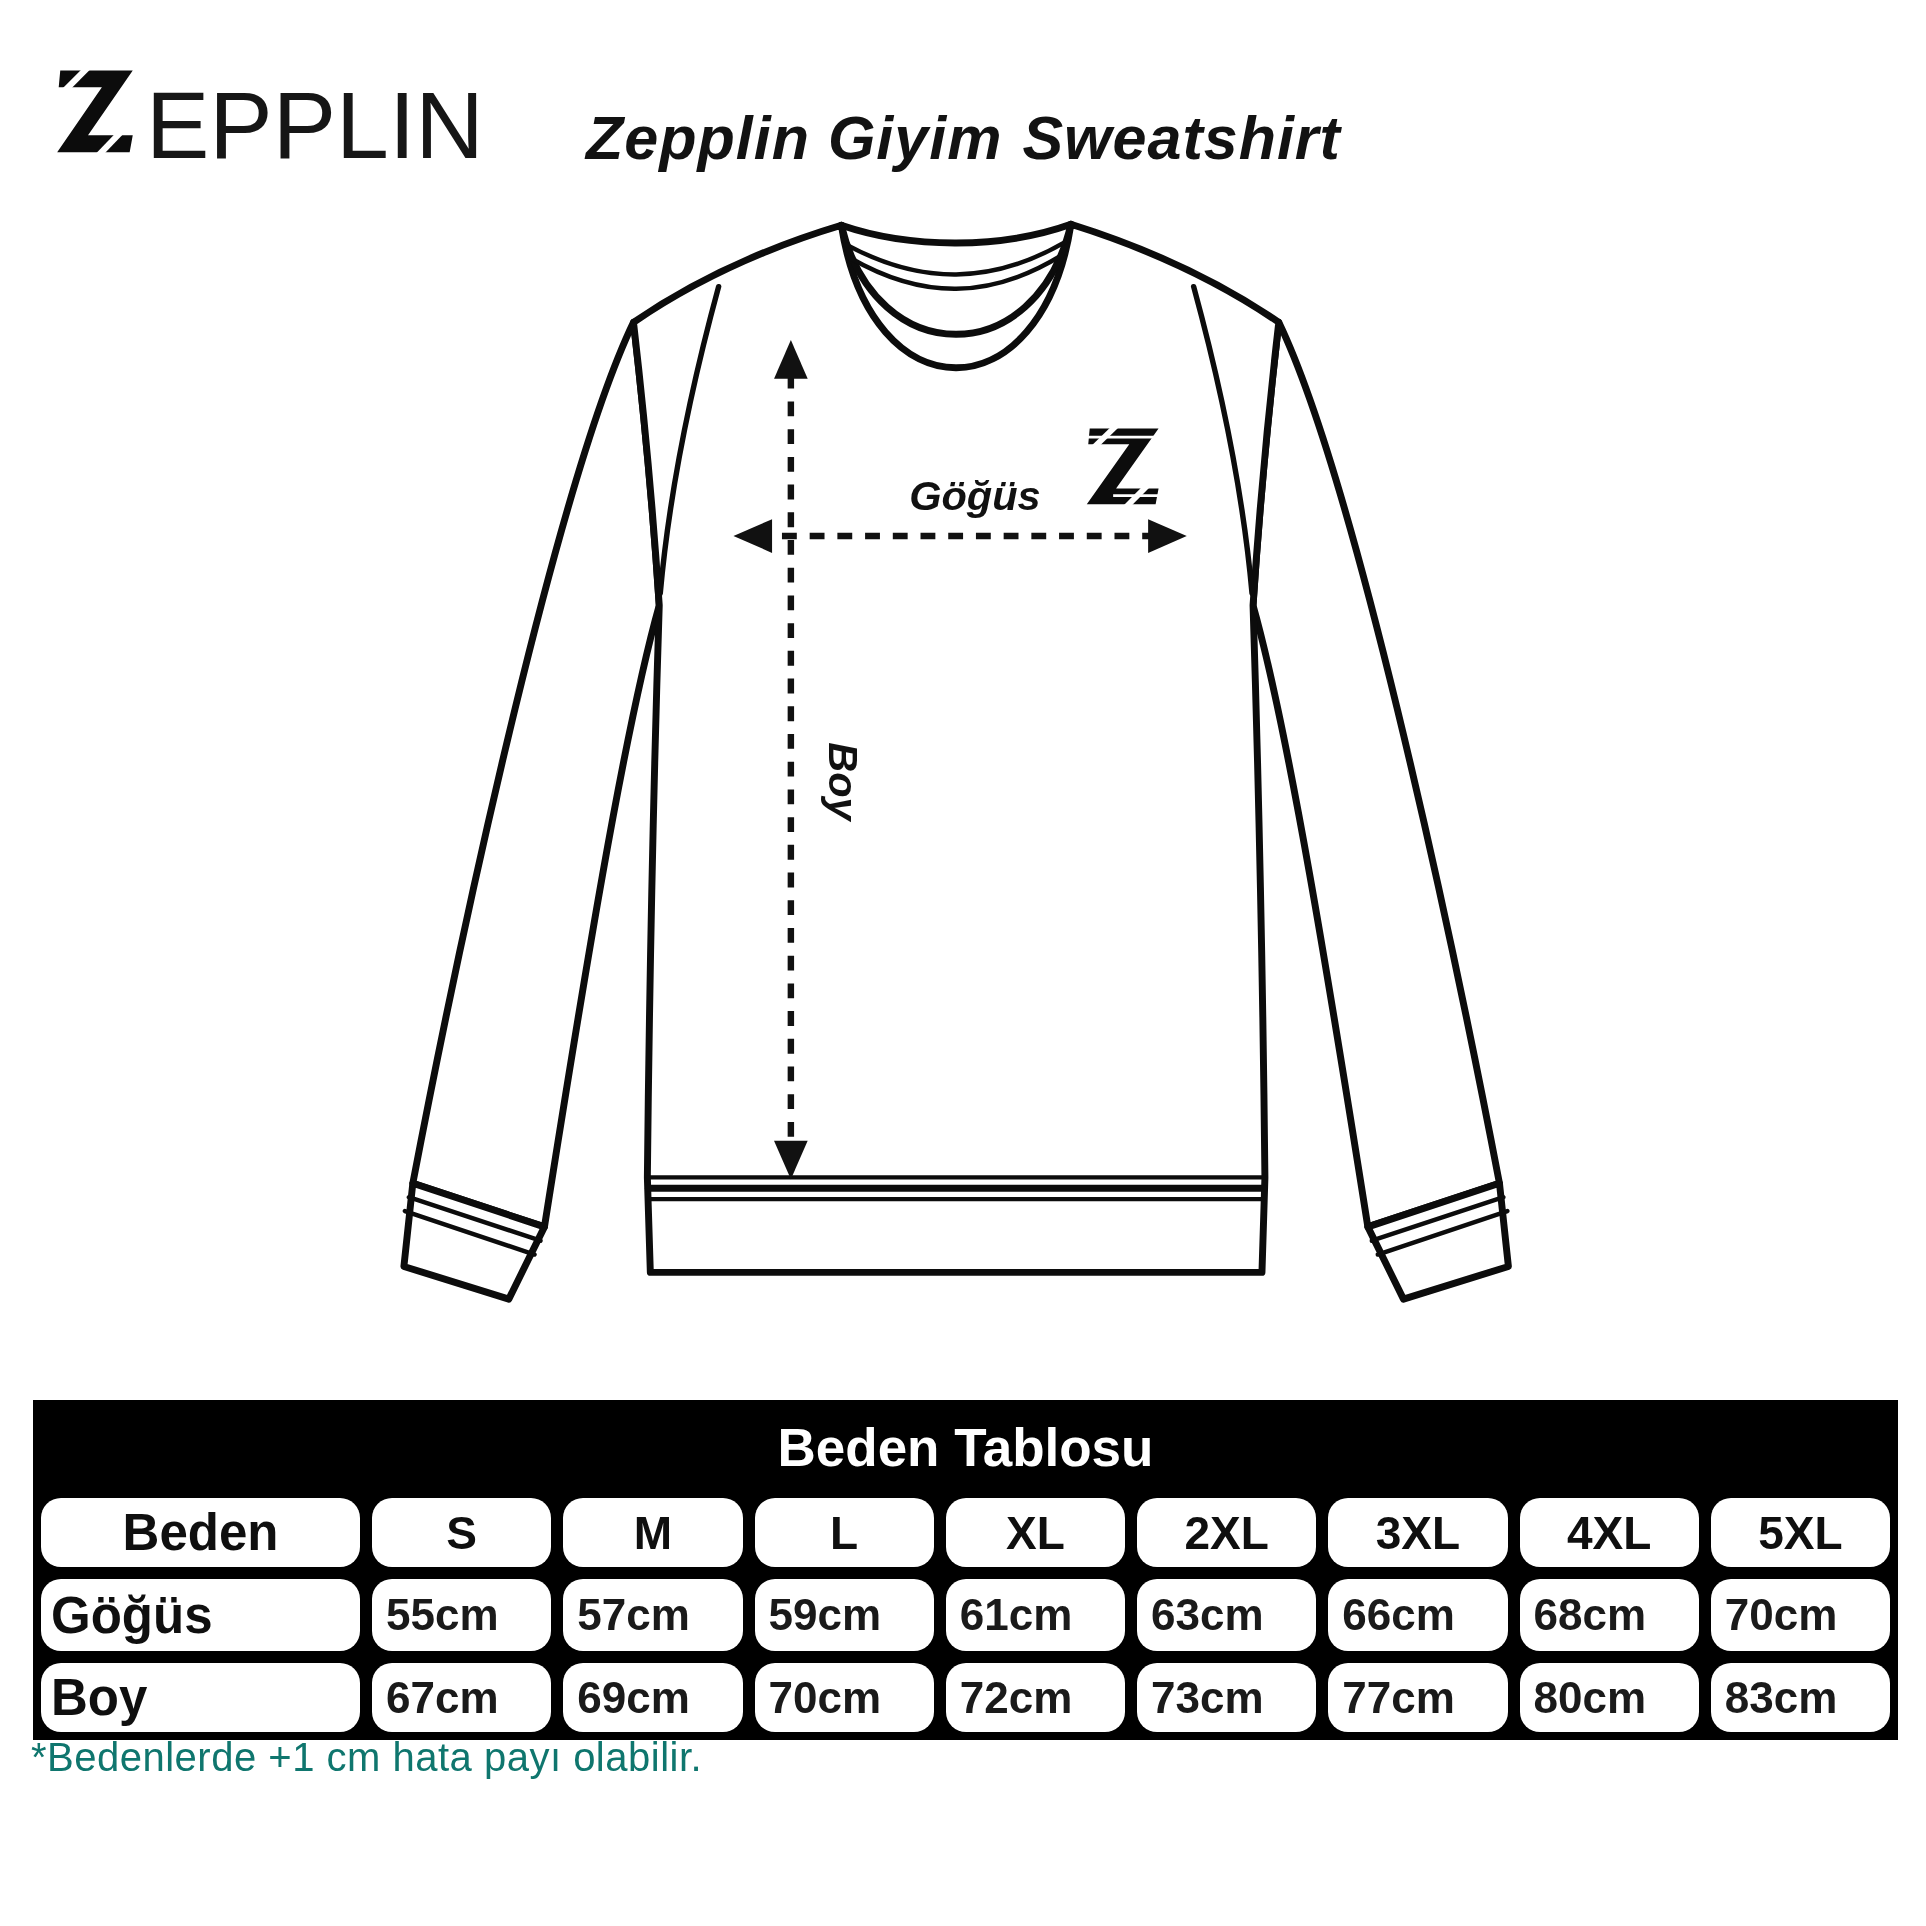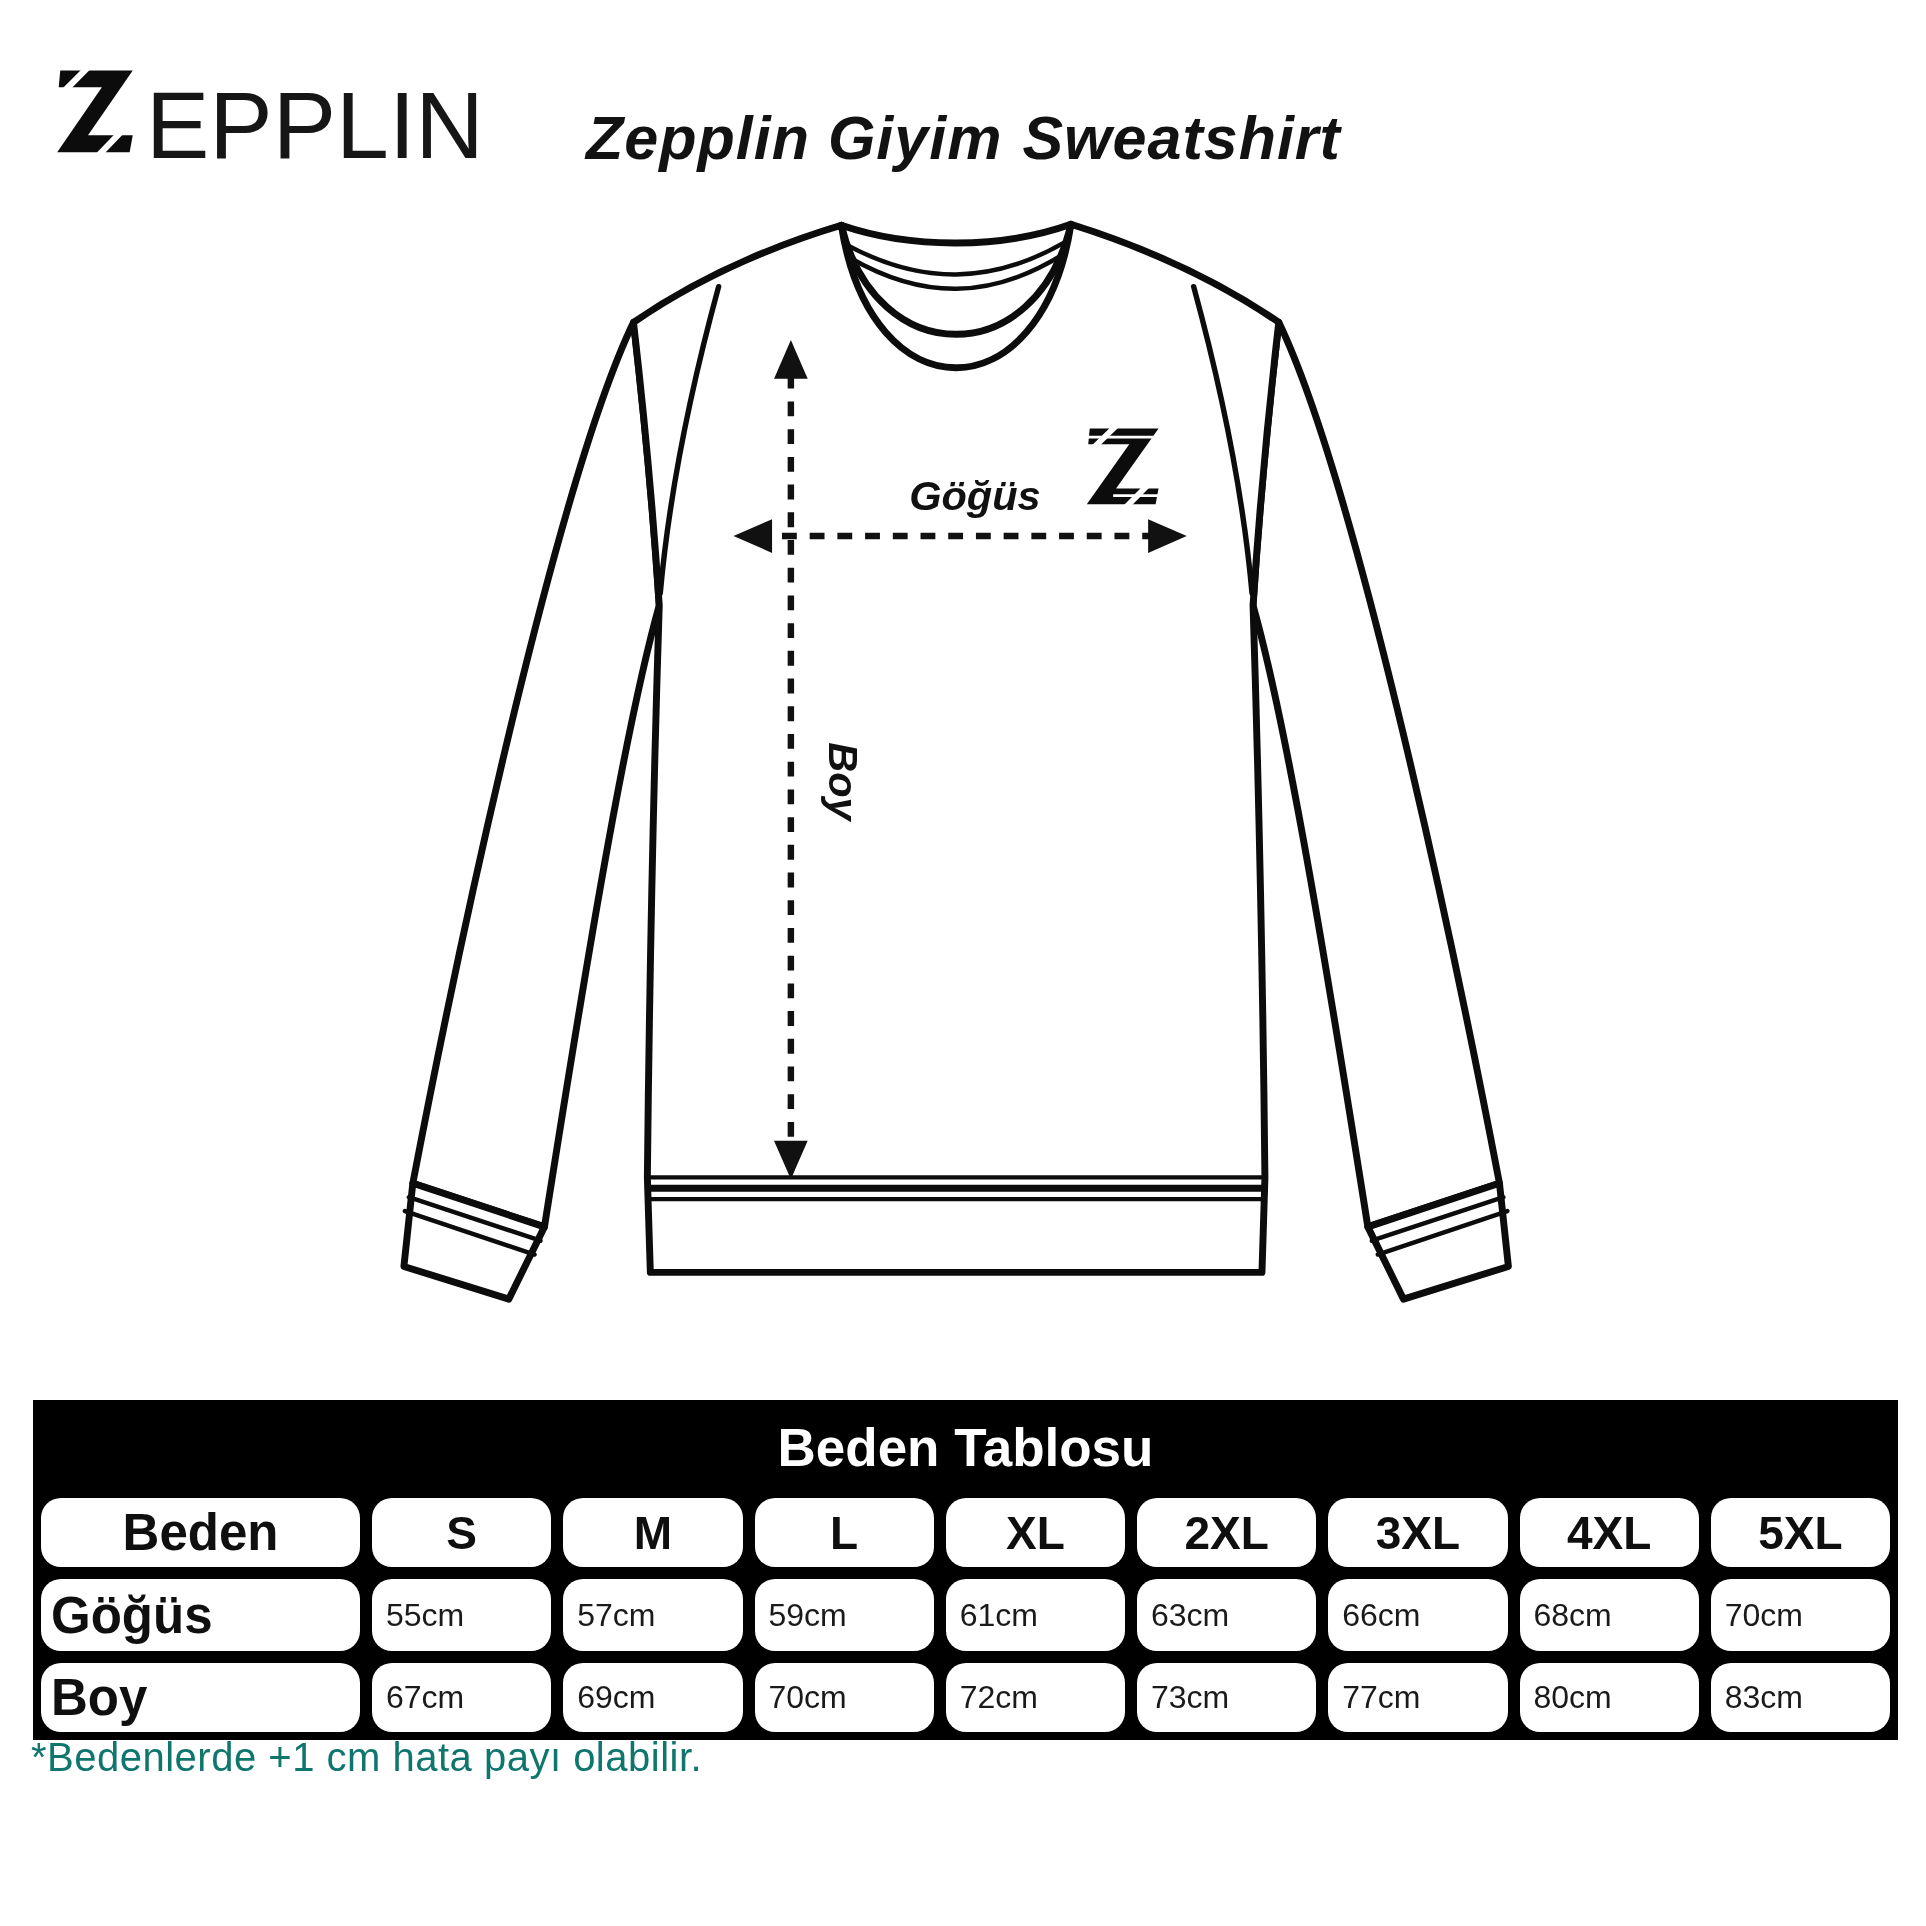--- a/index.html
+++ b/index.html
@@ -99,22 +99,22 @@
   .cell.corner { font-size: 51px; }
   .cell.rowlab {
     justify-content: flex-start;
     padding-left: 10px;
     font-weight: 700;
     font-size: 51px;
   }
   .cell.val {
     justify-content: flex-start;
     padding-left: 14px;
-    font-weight: 400;
-    font-size: 32px;
+    font-weight: 700;
+    font-size: 44px;
     color: #1a1a1a;
   }
 
   .footnote {
     position: absolute;
     left: 31px;
     top: 1735px;
     font-size: 40px;
     font-weight: 400;
     color: #0f766e;

